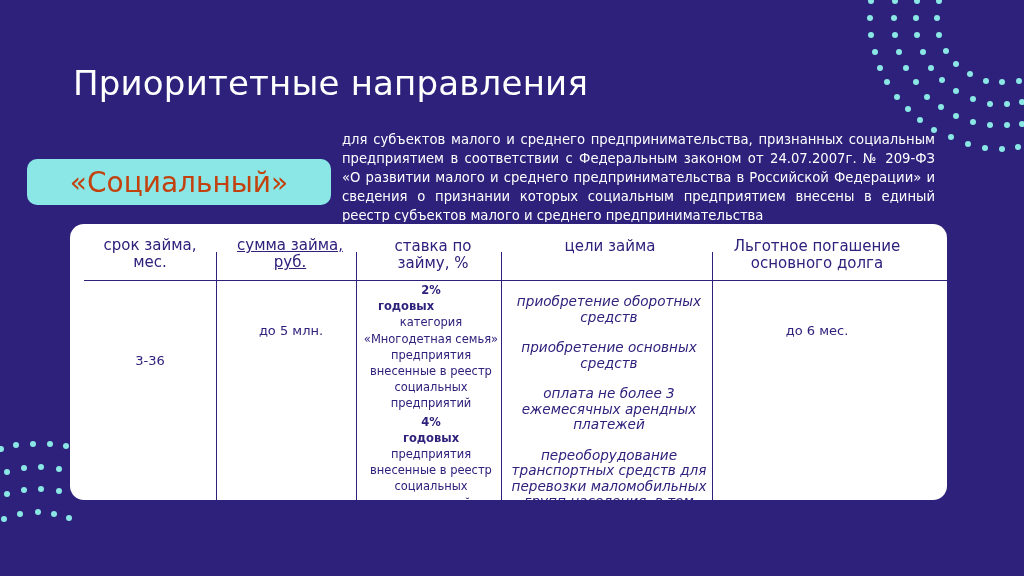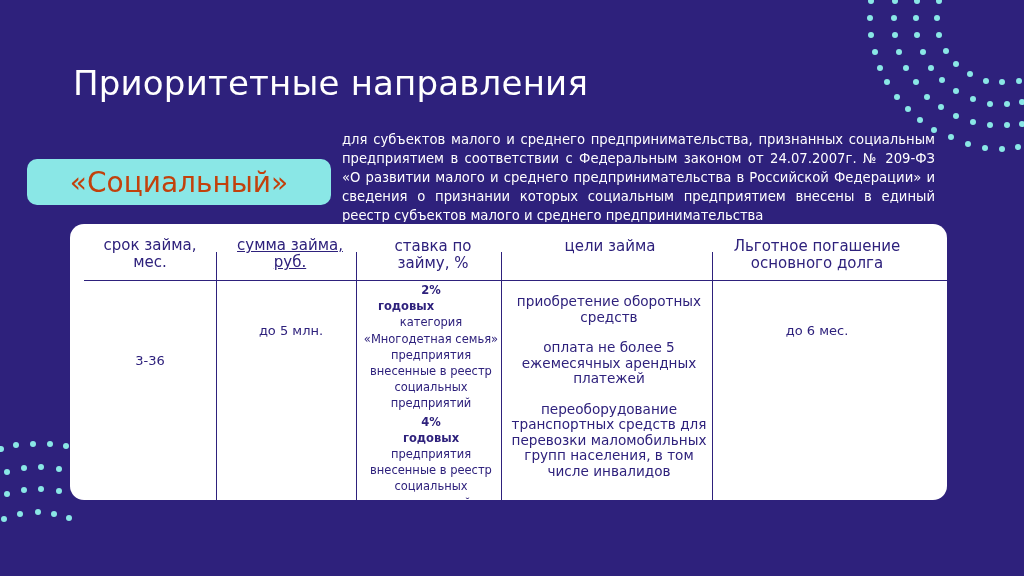--- a/index.html
+++ b/index.html
@@ -9,21 +9,21 @@
   .badge{position:absolute;left:27px;top:159px;width:304px;height:46px;background:#8ae7e6;border-radius:10px;color:#c2410c;font-size:28px;display:flex;align-items:center;justify-content:center;}
   .desc{position:absolute;left:342px;top:130px;width:593px;height:92px;overflow:hidden;color:#ffffff;font-size:13.2px;line-height:19px;text-align:justify;}
   .card{position:absolute;left:70px;top:224px;width:877px;height:276px;background:#ffffff;border-radius:14px;color:#2e217c;overflow:hidden;}
   .vline{position:absolute;width:1px;background:#2e217c;}
   .hline{position:absolute;left:14px;top:56px;width:867px;height:1px;background:#2e217c;}
   .hcell{position:absolute;text-align:center;font-size:15px;line-height:17px;}
   .cell{position:absolute;text-align:center;font-size:13px;}
   .rate{position:absolute;left:288px;top:58px;width:146px;text-align:center;font-size:11.5px;line-height:16.2px;}
   .rate b{font-weight:700;}
   .goals{position:absolute;left:436px;top:70px;width:206px;text-align:center;font-size:13.6px;line-height:15.5px;}
-  .goals p{margin:0 0 15px 0;}
+  .goals p{margin:0 0 15px 0;font-style:italic;}
 </style>
 </head>
 <body>
 
 <svg class="dots" viewBox="0 0 1024 576">
   <g fill="#8ae7e6">
 
     <circle cx="871" cy="1" r="3"></circle>
       <circle cx="895" cy="1" r="3"></circle>
       <circle cx="917" cy="1" r="3"></circle>
@@ -126,18 +126,19 @@
     </div>
     <div style="margin-top:2px;">
       <b>4%</b><br>
       <b>годовых</b><br>
       <span>предприятия внесенные в реестр социальных предприятий</span>
     </div>
   </div>
 
   <div class="goals">
     <p>приобретение оборотных средств</p>
-    <p>оплата не более  5 ежемесячных арендных платежей</p>
+    <p>приобретение основных средств</p>
+    <p>оплата не более  3 ежемесячных арендных платежей</p>
     <p>переоборудование транспортных средств для перевозки маломобильных групп населения, в том числе инвалидов</p>
   </div>
 
   <div class="cell" style="left:652px;top:99px;width:190px;">до 6 мес.</div>
 </div>
 
 </body></html>

